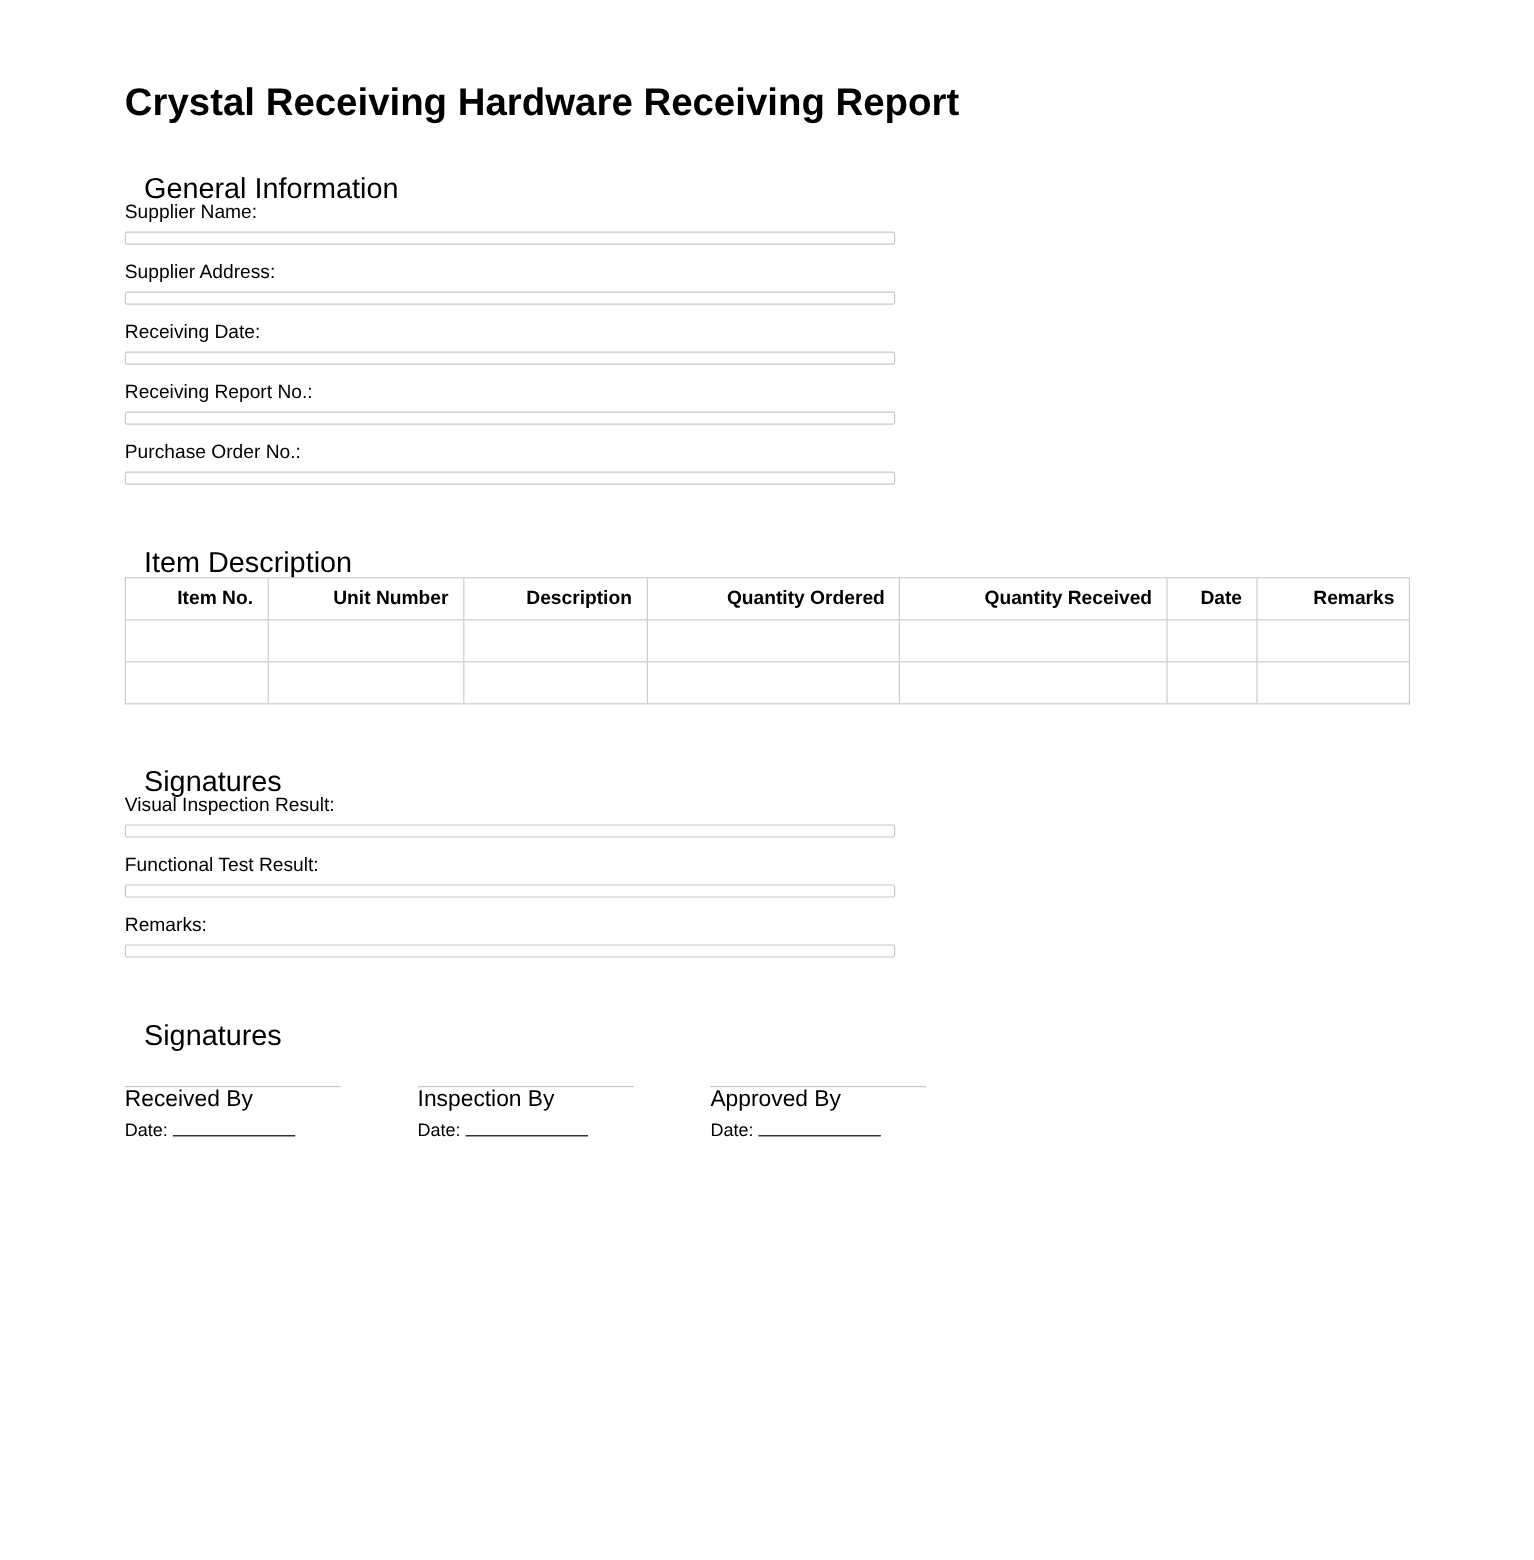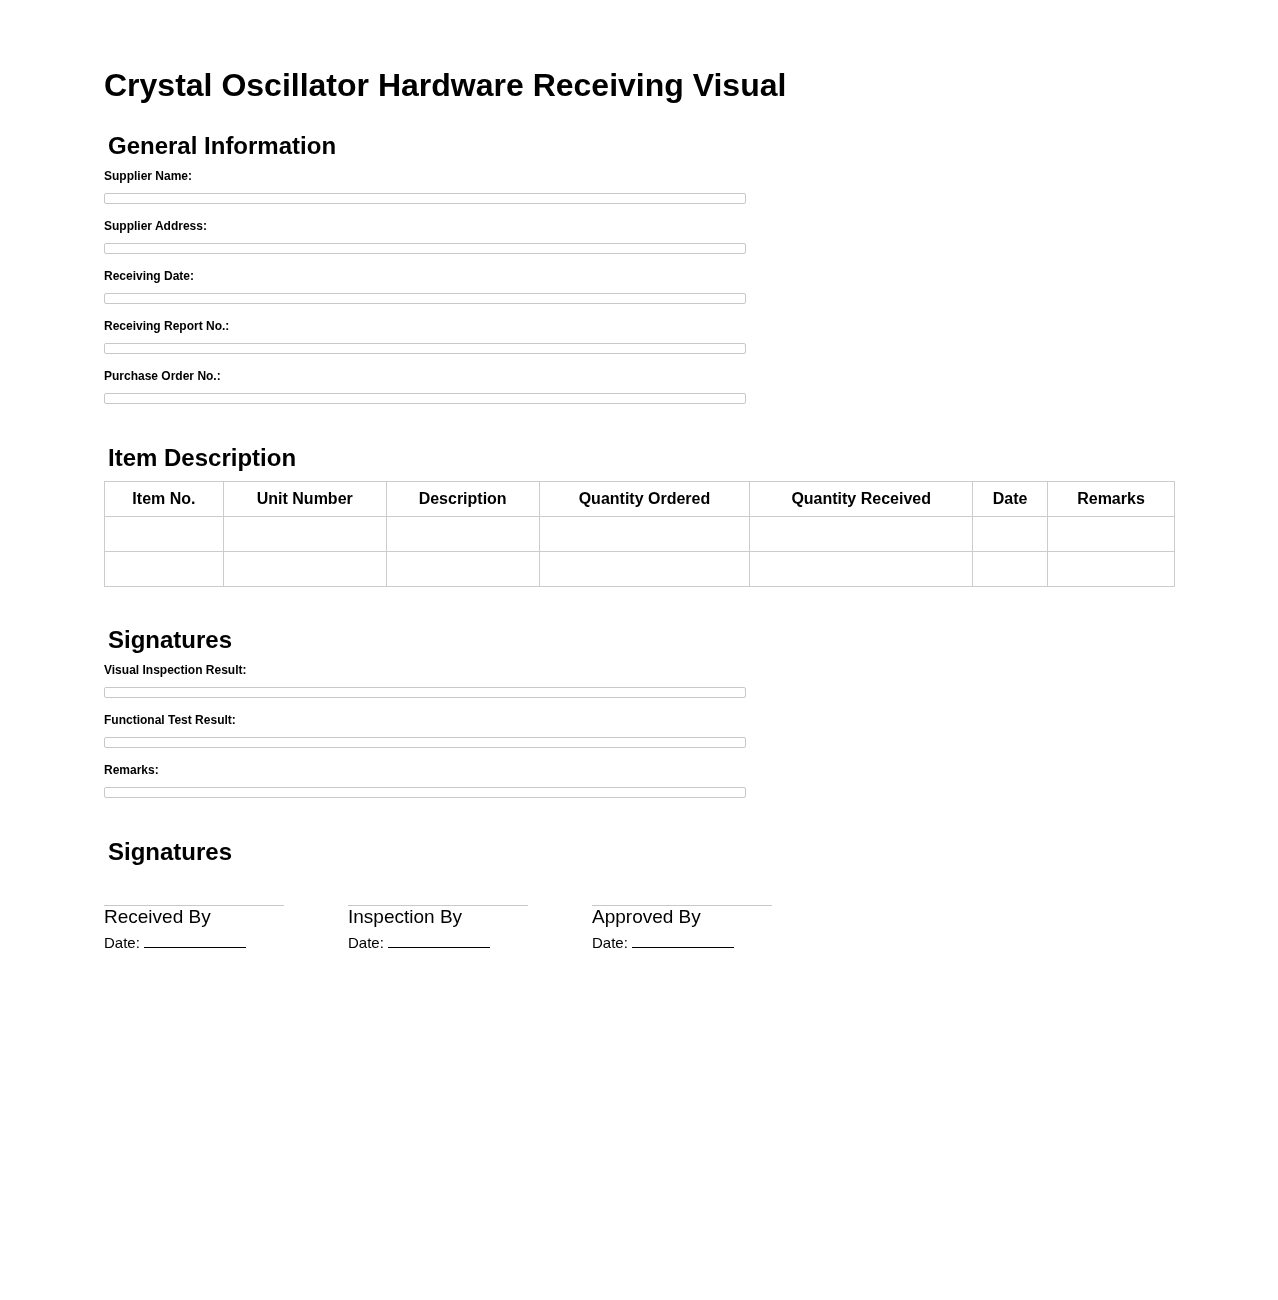--- a/index.html
+++ b/index.html
@@ -6,50 +6,50 @@
   body {
     width: 1278px; height: 1300px; position: relative;
     font-family: "Liberation Sans", sans-serif; color: #000;
   }
   .page { position: absolute; left: 104px; top: 0; width: 1071px; }
   h1 {
     position: absolute; top: 67px; left: 0; margin: 0;
     font-size: 32px; font-weight: bold; white-space: nowrap;
   }
   h2 {
-    position: absolute; left: 0; margin: 4px;
-    font-size: 24px; font-weight: bold; white-space: nowrap;
+    position: absolute; left: 0; margin: 16px;
+    font-size: 24px; font-weight: normal; white-space: nowrap;
   }
   .field-label {
-    position: absolute; left: 0; font-size: 12px; font-weight: bold; white-space: nowrap;
+    position: absolute; left: 0; font-size: 16px; font-weight: normal; white-space: nowrap;
   }
   .field-input {
     position: absolute; left: 0; width: 640px; height: 9px;
     border: 1px solid #c8c8c8; border-radius: 2px; background: #fff;
     padding: 0; box-sizing: content-box;
   }
   table {
     position: absolute; left: 0; top: 481px; width: 1071px;
     border-collapse: collapse; font-size: 16px;
   }
-  th, td { border: 1px solid #cccccc; padding: 0 12px; height: 34px; text-align: center; }
+  th, td { border: 1px solid #cccccc; padding: 0 12px; height: 34px; text-align: right; }
   th { font-weight: bold; }
   .sig {
     position: absolute; top: 905px; width: 180px;
   }
   .sig-line { border-top: 1px solid #c8c8c8; height: 0; }
   .sig-role { font-size: 19px; margin-top: 2px; height: 22px; line-height: 18px; }
   .sig-date { font-size: 15px; margin-top: 4px; white-space: nowrap; }
   .sig-date .blank { display: inline-block; width: 102px; border-bottom: 1px solid #000; height: 12px; vertical-align: baseline; margin-left: 4px; }
 </style>
 </head>
 <body>
 
 <div class="page">
-  <h1>Crystal Oscillator Hardware Receiving Visual</h1>
+  <h1>Crystal Receiving Hardware Receiving Report</h1>
 
   <h2 style="top:128px">General Information</h2>
   <div class="field-label" style="top:169px">Supplier Name:</div>
   <input class="field-input" style="top: 193px;" value="">
   <div class="field-label" style="top:219px">Supplier Address:</div>
   <input class="field-input" style="top: 243px;" value="">
   <div class="field-label" style="top:269px">Receiving Date:</div>
   <input class="field-input" style="top: 293px;" value="">
   <div class="field-label" style="top:319px">Receiving Report No.:</div>
   <input class="field-input" style="top: 343px;" value="">

